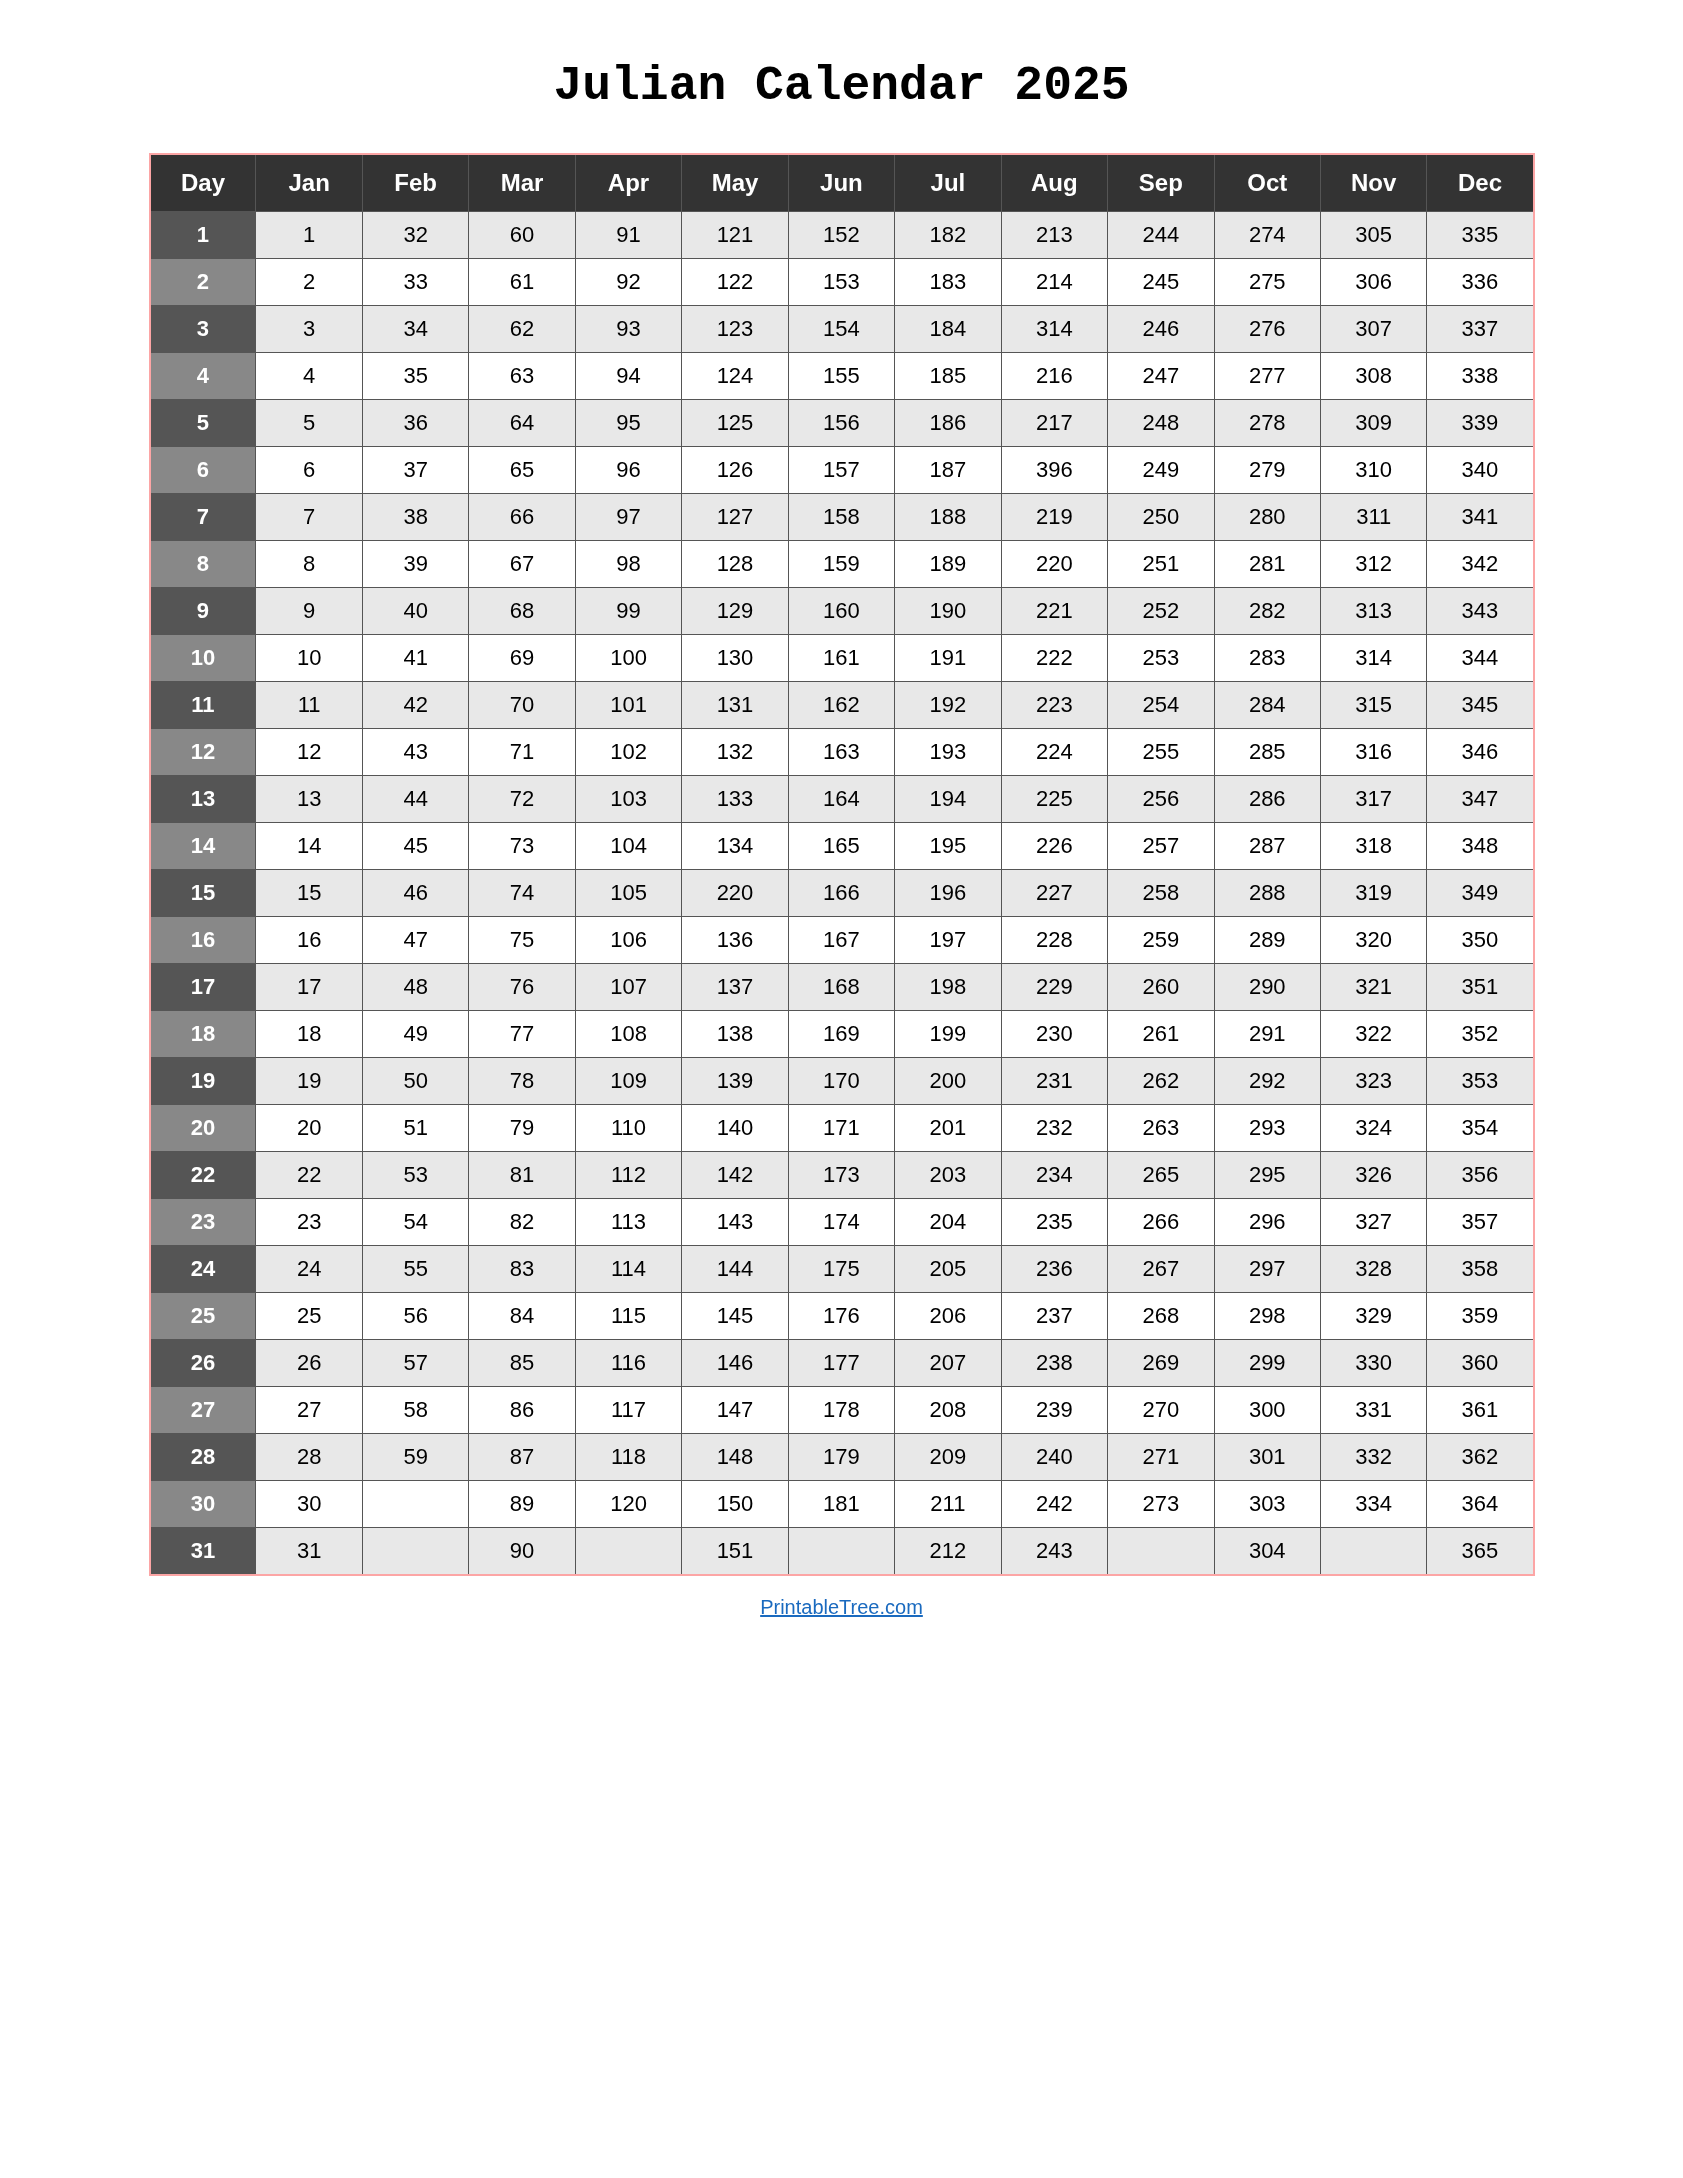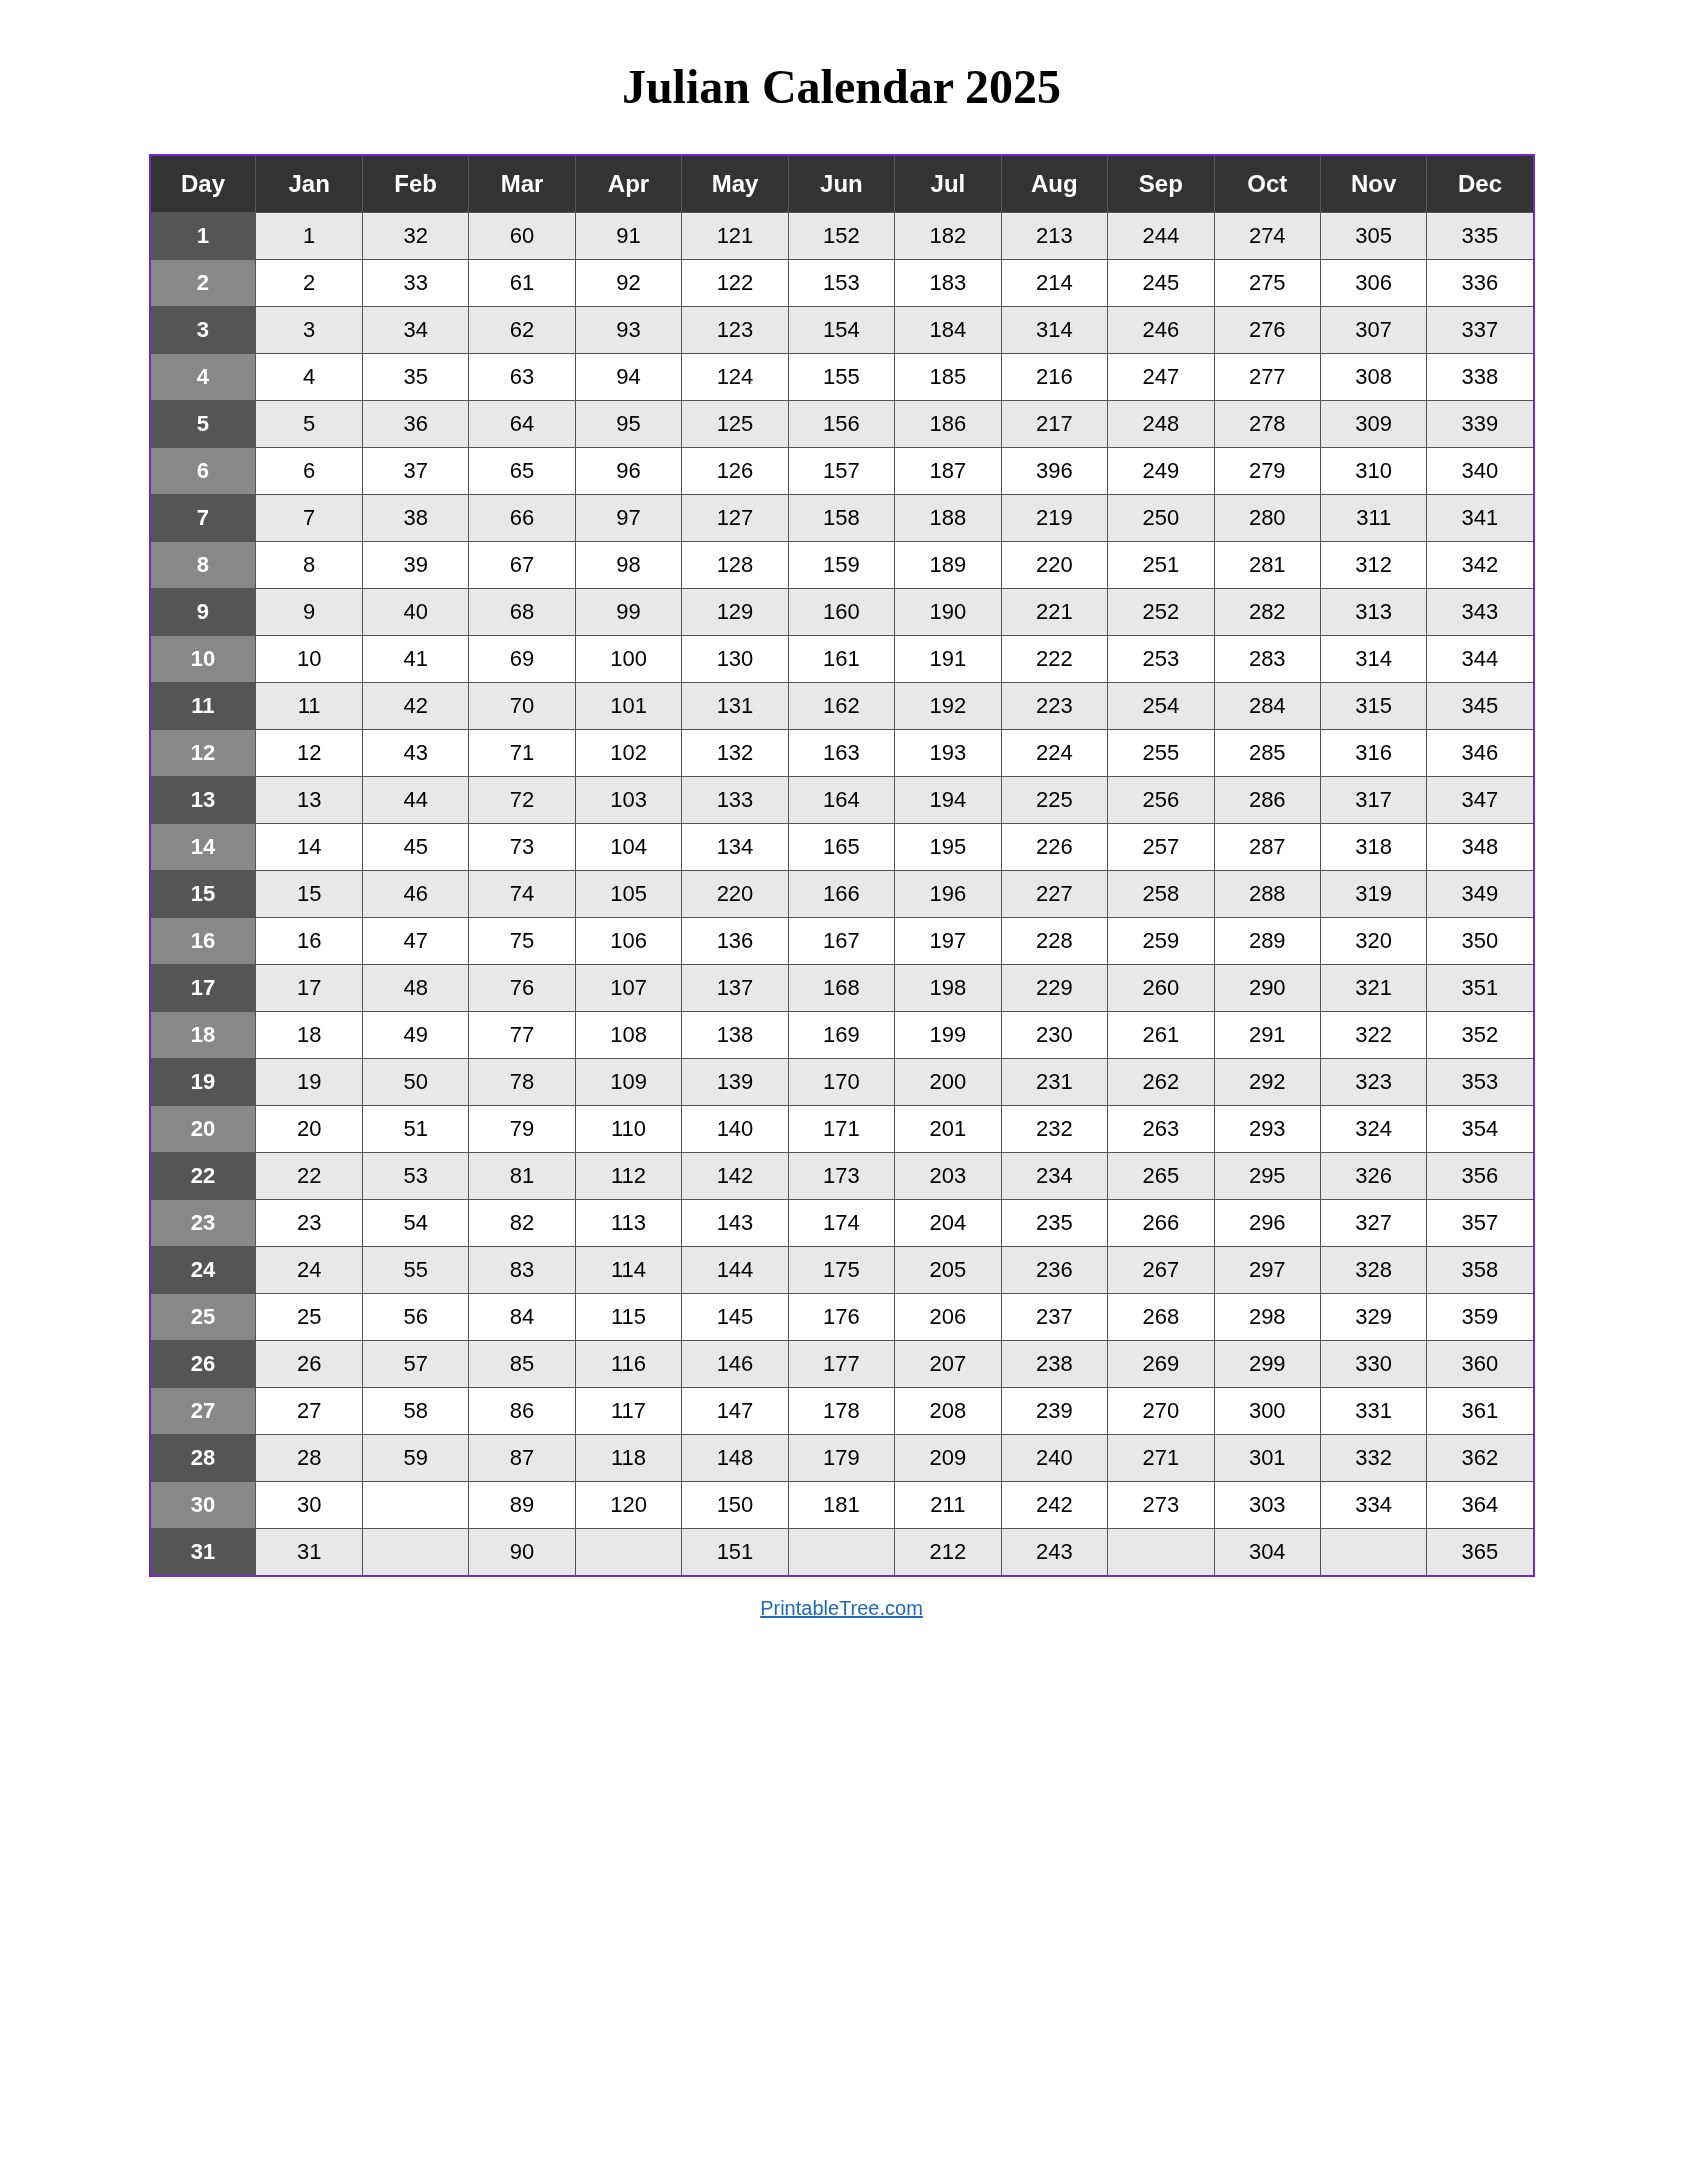--- a/index.html
+++ b/index.html
@@ -9,28 +9,28 @@
       display: flex;
       flex-direction: column;
       align-items: center;
       padding: 59px 40px 40px;
       min-height: 2178px;
       width: 1683px;
     }
     h1 {
       font-size: 48px;
       font-weight: bold;
-      font-family: Liberation Serif, serif;
+      font-family: Liberation Mono, monospace;
       margin-bottom: 40px;
       color: #000;
     }
     table {
       border-collapse: collapse;
       width: 1386px;
-      border: 2px solid #6d28d9;
+      border: 2px solid #fca5a5;
     }
     th, td {
       border: 1px solid #555;
       text-align: center;
       padding: 10px 4px;
       font-size: 22px;
       min-width: 89px;
     }
     thead th {
       background-color: #333;

